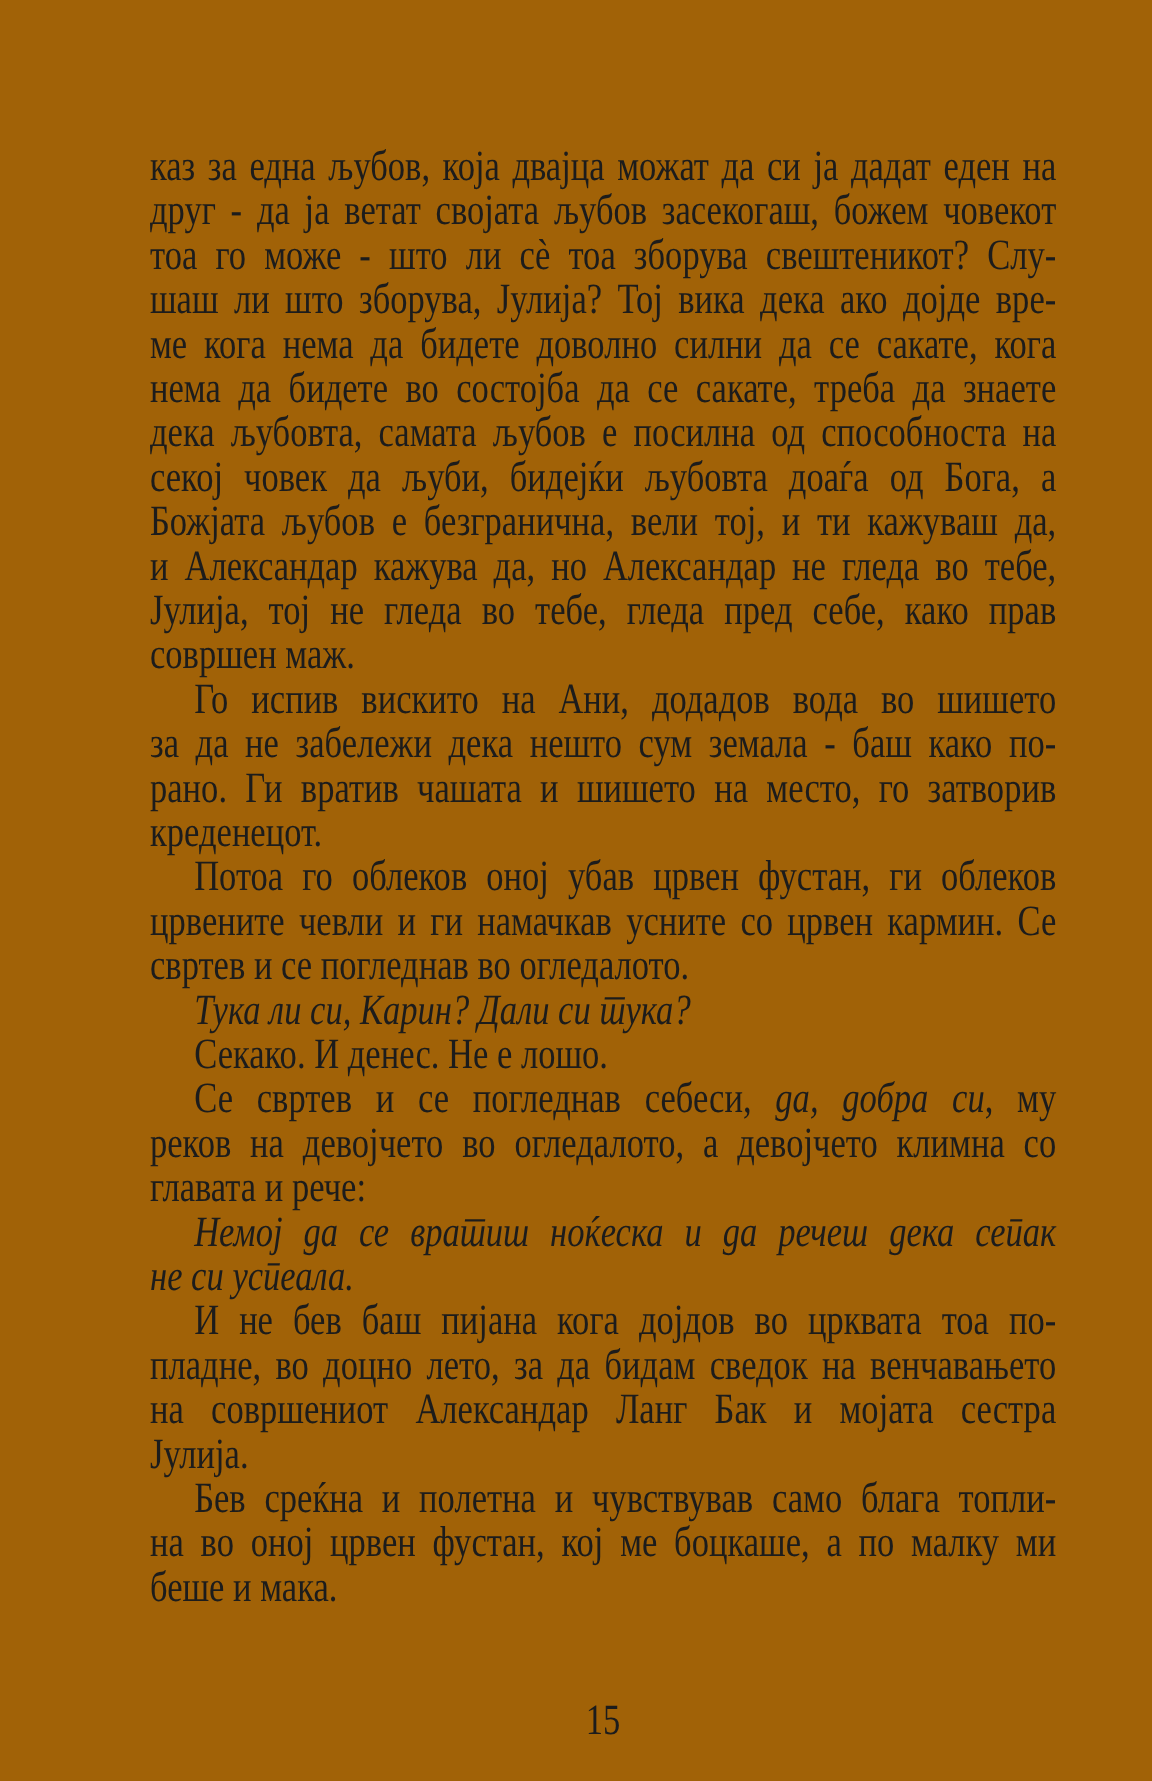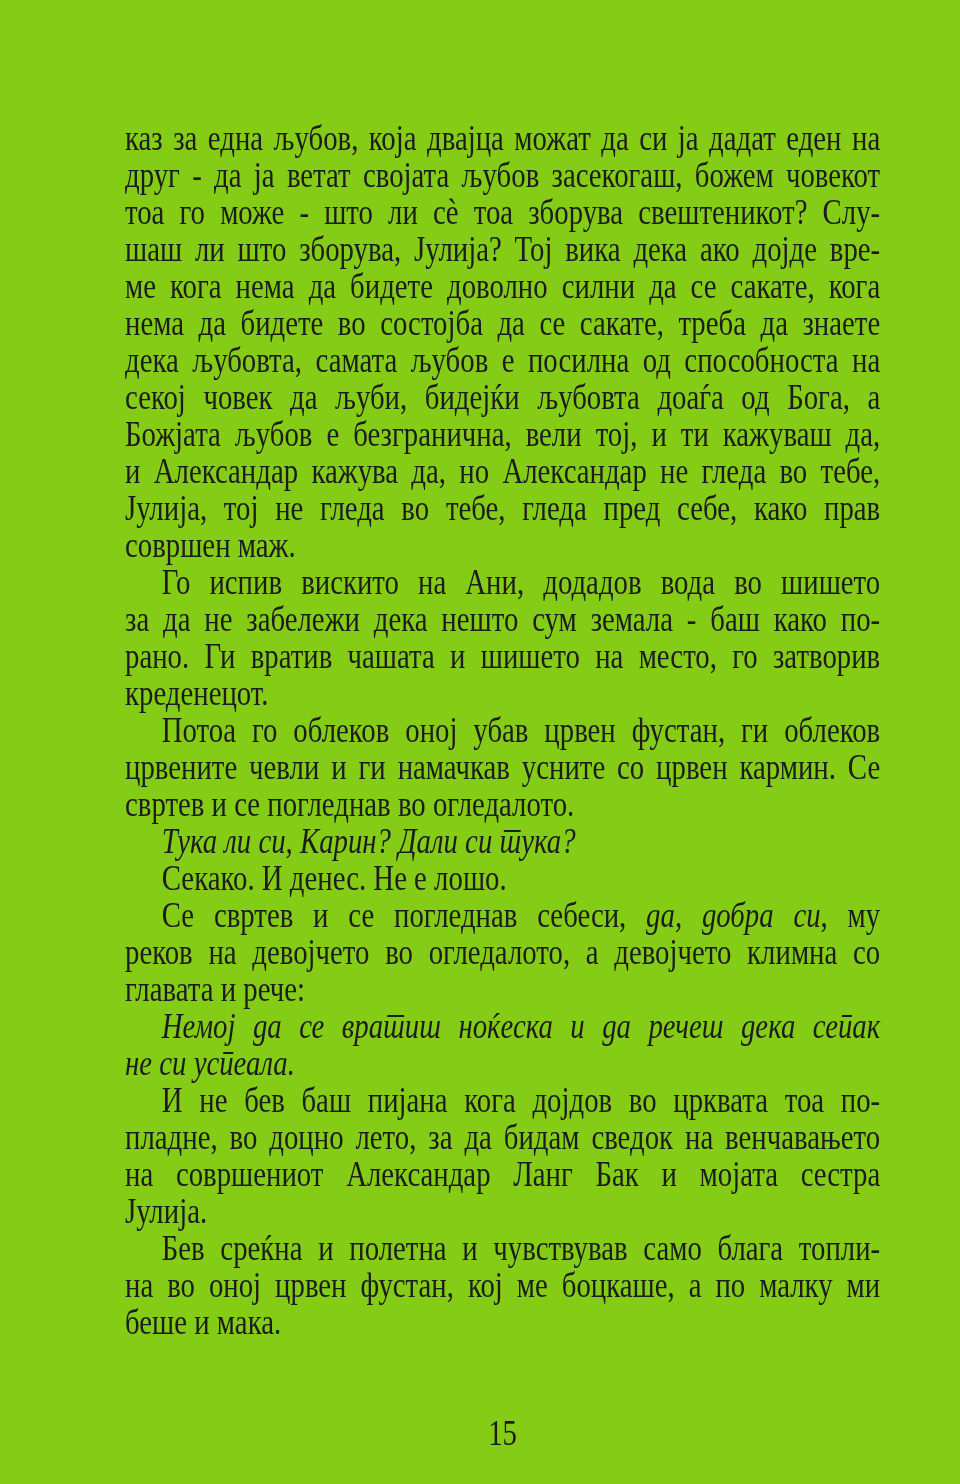--- a/index.html
+++ b/index.html
@@ -43,21 +43,21 @@
   .pagenum {
     margin-top: 74px;
     text-align: center;
     text-align-last: center;
     height: 37px;
   }
 </style>
 </head>
 <body>
 
-<div class="page" style="background: #84cc16;">
+<div class="page" style="background: #a16207;">
   <div class="text-block" style="color: rgb(28, 28, 28);">
     <div class="lines">
         <div class="line just"><span>каз за една љубов, која двајца можат да си ја дадат еден на</span></div>
         <div class="line just"><span>друг - да ја ветат својата љубов засекогаш, божем човекот</span></div>
         <div class="line just"><span>тоа го може - што ли сѐ тоа зборува свештеникот? Слу-</span></div>
         <div class="line just"><span>шаш ли што зборува, Јулија? Тој вика дека ако дојде вре-</span></div>
         <div class="line just"><span>ме кога нема да бидете доволно силни да се сакате, кога</span></div>
         <div class="line just"><span>нема да бидете во состојба да се сакате, треба да знаете</span></div>
         <div class="line just"><span>дека љубовта, самата љубов е посилна од способноста на</span></div>
         <div class="line just"><span>секој човек да љуби, бидејќи љубовта доаѓа од Бога, а</span></div>

